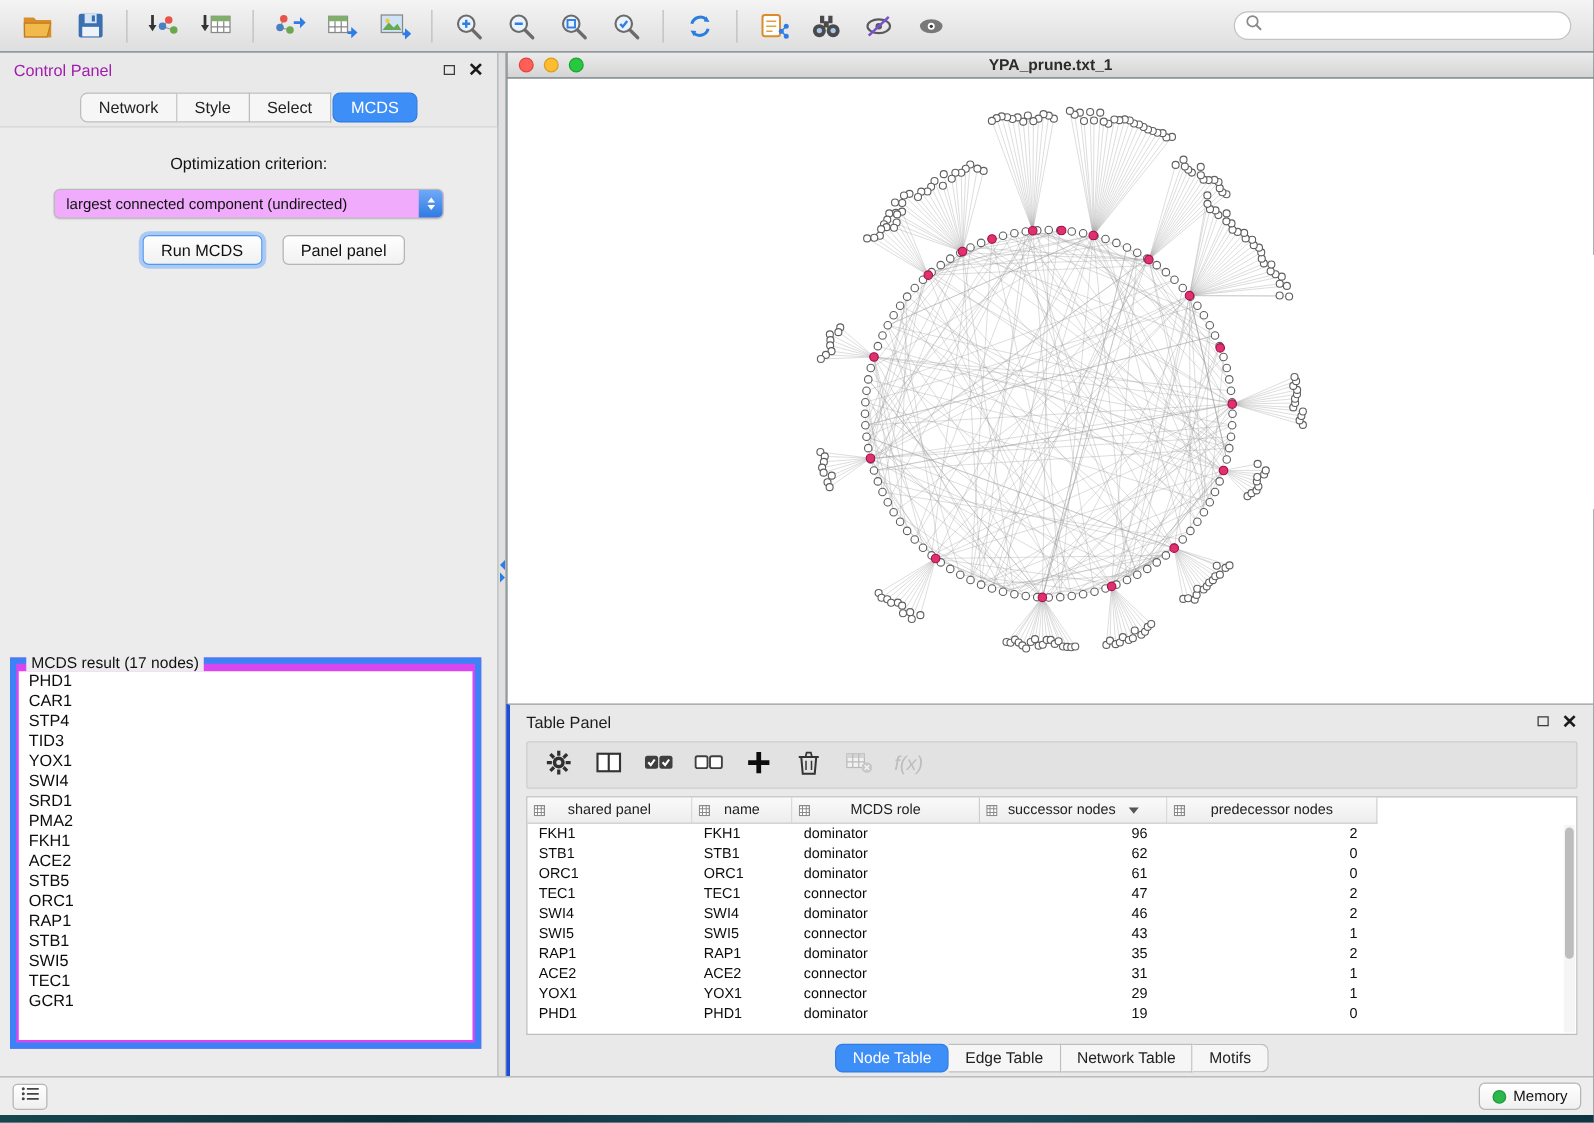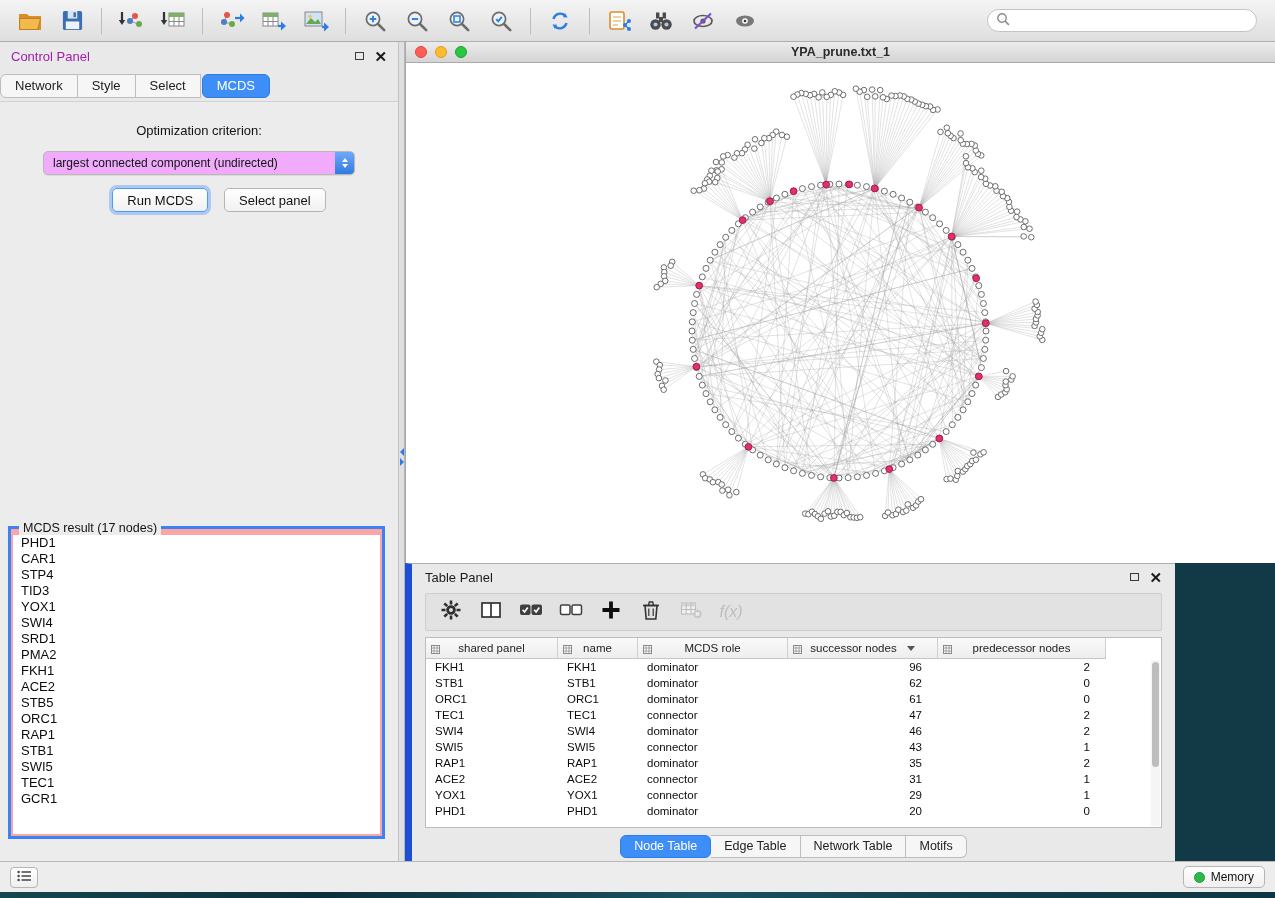--- a/index.html
+++ b/index.html
@@ -17,35 +17,35 @@
   .searchbox{width:270px;height:23px;border:1px solid #c3c3c3;border-radius:12px;background:#fff;display:flex;align-items:center;padding:0 8px;margin-right:8px;}
   .searchbox input{border:none;outline:none;flex:1;font-size:12px;font-family:"Liberation Sans",sans-serif;background:transparent;margin-left:5px;}
 
   
   .control-panel{position:absolute;left:0;top:42px;width:398px;height:819px;background:#e9e9e9;}
   .cp-header{height:28px;display:flex;align-items:center;padding:0 11px;}
   .cp-title{font-size:13px;color:#a21caf;}
   .panel-header-icons{margin-left:auto;display:flex;align-items:center;gap:10px;}
   .float-box{width:9px;height:8px;border:1.5px solid #3a3a3a;display:inline-block;}
   .close-x{font-size:15px;font-weight:bold;color:#1a1a1a;line-height:1;}
-  .cp-tabs{display:flex;align-items:center;margin-top:3px;height:25px;}
+  .cp-tabs{display:flex;justify-content:center;align-items:center;margin-top:3px;height:25px;}
   .cp-tab{padding:3px 14px 4px;font-size:13px;color:#222;background:#f6f6f6;border:1px solid #bdbdbd;border-left:none;cursor:default;}
   .cp-tab:first-child{border-left:1px solid #bdbdbd;border-radius:6px 0 0 6px;}
   .cp-tab.active{background:#3e8ef7;color:#fff;border:1px solid #2e7ce6;border-radius:6px;margin-left:1px;}
   .cp-content{position:absolute;top:59px;left:0;right:0;bottom:0;border-top:1px solid #d2d2d2;background:#ececec;}
   .opt-label{margin-top:21px;text-align:center;font-size:13px;color:#111;}
   .criterion{width:312px;height:24px;margin:13px auto 0;background:#f0abfc;border:1px solid #b9b9b9;border-radius:5px;display:flex;align-items:center;position:relative;box-shadow:0 1px 1px rgba(0,0,0,.08);}
   .criterion-text{font-size:12px;color:#111;padding-left:9px;flex:1;white-space:nowrap;overflow:hidden;}
   .criterion-stepper{width:19px;height:22px;margin:0;border-radius:0 4px 4px 0;background:linear-gradient(#6fa9f9,#2f7be0);display:flex;flex-direction:column;align-items:center;justify-content:center;gap:2px;}
   .arr-up{width:0;height:0;border-left:3.5px solid transparent;border-right:3.5px solid transparent;border-bottom:4.5px solid #fff;}
   .arr-down{width:0;height:0;border-left:3.5px solid transparent;border-right:3.5px solid transparent;border-top:4.5px solid #fff;}
   .cp-buttons{display:flex;justify-content:center;gap:16px;margin-top:13px;padding-left:40px;}
   .mac-btn{height:24px;padding:0 14px;font-size:13px;color:#111;background:linear-gradient(#fff,#f1f1f1);border:1px solid #b5b5b5;border-radius:5px;font-family:"Liberation Sans",sans-serif;}
   .mac-btn.focused{border:1.5px solid #4b9af9;box-shadow:0 0 0 3px rgba(77,150,249,.40);}
-  .mcds-fieldset{position:absolute;left:8px;right:13px;top:424px;bottom:22px;border:3px solid #3b82f6;background:#fca5a5;}
+  .mcds-fieldset{position:absolute;left:8px;right:13px;top:424px;bottom:22px;border:5px solid #3b82f6;background:#d946ef;}
   .mcds-legend{position:absolute;top:-8px;left:8px;background:#ececec;padding:0 4px;font-size:12.5px;color:#111;}
   .mcds-list{position:absolute;inset:6px 2px 2px 2px;overflow:hidden;background:#fff;}
   .mcds-item{font-size:13px;line-height:16px;color:#0c0c0c;padding-left:8px;}
 
   
   .v-splitter{position:absolute;left:398px;top:42px;width:7px;height:819px;background:#e0e0e0;border-left:1px solid #c2c2c2;border-right:1px solid #b5b5b5;}
   .splitter-handle{position:absolute;left:0;top:406px;display:flex;flex-direction:column;gap:2px;align-items:center;width:5px;}
   .tri-l{width:0;height:0;border-top:4px solid transparent;border-bottom:4px solid transparent;border-right:4px solid #2e7ce6;}
   .tri-r{width:0;height:0;border-top:4px solid transparent;border-bottom:4px solid transparent;border-left:4px solid #2e7ce6;}
 
@@ -55,21 +55,21 @@
   .traffic{display:flex;gap:8px;margin-left:9px;}
   .tl{width:12px;height:12px;border-radius:50%;}
   .tl.red{background:#ff5f57;border:1px solid #e0443e;}
   .tl.yellow{background:#febc2e;border:1px solid #d89e24;}
   .tl.green{background:#28c840;border:1px solid #1da32f;}
   .nw-title{position:absolute;left:0;right:0;text-align:center;font-size:12.5px;font-weight:700;color:#2b2b2b;}
   .nw-canvas{position:absolute;left:0;top:21px;right:0;bottom:0;background:#fff;}
   .nw-canvas svg{display:block;}
 
   
-  .table-panel{position:absolute;left:405px;top:563px;width:770px;height:298px;background:#e9e9e9;border-left:7px solid #1d4ed8;border-top:1px solid #b0b0b0;}
+  .table-panel{position:absolute;left:405px;top:563px;width:870px;height:298px;background:#e9e9e9;border-left:3px solid #1d4ed8;border-top:1px solid #b0b0b0;}
   .tp-header{height:26px;display:flex;align-items:center;padding:0 13px;}
   .tp-title{font-size:13px;color:#1c1c1c;}
   .tp-toolbar{margin:3px 13px 0;height:38px;background:#e2e2e2;border:1px solid #cdcdcd;border-radius:2px;display:flex;align-items:center;gap:6px;padding:0 8px;}
   .ttbtn{width:34px;height:30px;display:flex;align-items:center;justify-content:center;border-radius:4px;}
   .ttbtn.disabled{opacity:.55;}
   .fx-label{font-size:16px;font-style:italic;font-family:Liberation Sans, sans-serif;color:#9f9f9f;}
   .data-table{position:relative;margin:6px 13px 0;height:191px;background:#fff;border:1px solid #bcbcbc;overflow:hidden;}
   .thead{display:flex;height:21px;}
   .th{position:relative;display:flex;align-items:center;justify-content:center;background:linear-gradient(#fafafa,#ededed);border-right:1px solid #cfcfcf;border-bottom:1px solid #c6c6c6;font-size:11.5px;color:#222;gap:4px;}
   .th .hgrid{position:absolute;left:5px;top:6px;}
@@ -300,21 +300,21 @@
       <div class="opt-label">Optimization criterion:</div>
       <div class="criterion">
         <span class="criterion-text">largest connected component (undirected)</span>
         <span class="criterion-stepper">
             <span class="arr-up"></span>
             <span class="arr-down"></span>
           </span>
       </div>
       <div class="cp-buttons">
         <button class="mac-btn focused">Run MCDS</button>
-        <button class="mac-btn">Select panel</button>
+        <button class="mac-btn">Panel panel</button>
       </div>
       <div class="mcds-fieldset">
         <span class="mcds-legend">MCDS result (17 nodes)</span>
         <div class="mcds-list" id="mcds-list">
             <div class="mcds-item">PHD1</div>
             <div class="mcds-item">CAR1</div>
             <div class="mcds-item">STP4</div>
             <div class="mcds-item">TID3</div>
             <div class="mcds-item">YOX1</div>
             <div class="mcds-item">SWI4</div>
@@ -1266,21 +1266,21 @@
             <div class="td c0">YOX1</div>
             <div class="td c1">YOX1</div>
             <div class="td c2">connector</div>
             <div class="td c3 num">29</div>
             <div class="td c4 num">1</div>
           </div>
           <div class="tr">
             <div class="td c0">PHD1</div>
             <div class="td c1">PHD1</div>
             <div class="td c2">dominator</div>
-            <div class="td c3 num">20</div>
+            <div class="td c3 num">19</div>
             <div class="td c4 num">0</div>
           </div>
         </div>
       <div class="vscroll">
           <div class="vthumb"></div>
         </div>
     </div>
     <div class="tp-tabs" id="table-tabs">
         <div class="tp-tab active">Node Table</div>
         <div class="tp-tab">Edge Table</div>

